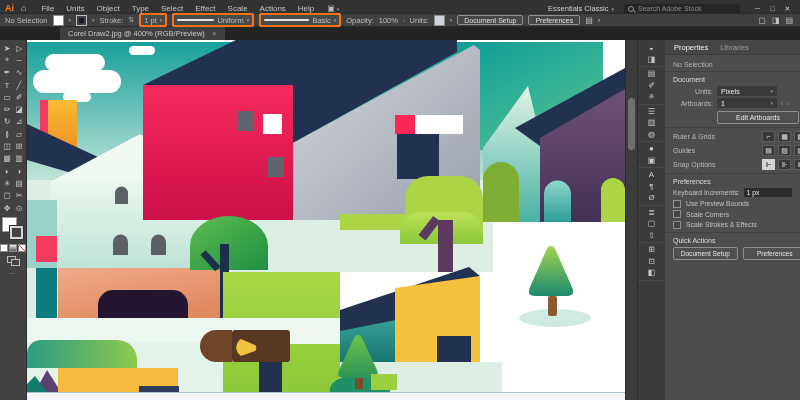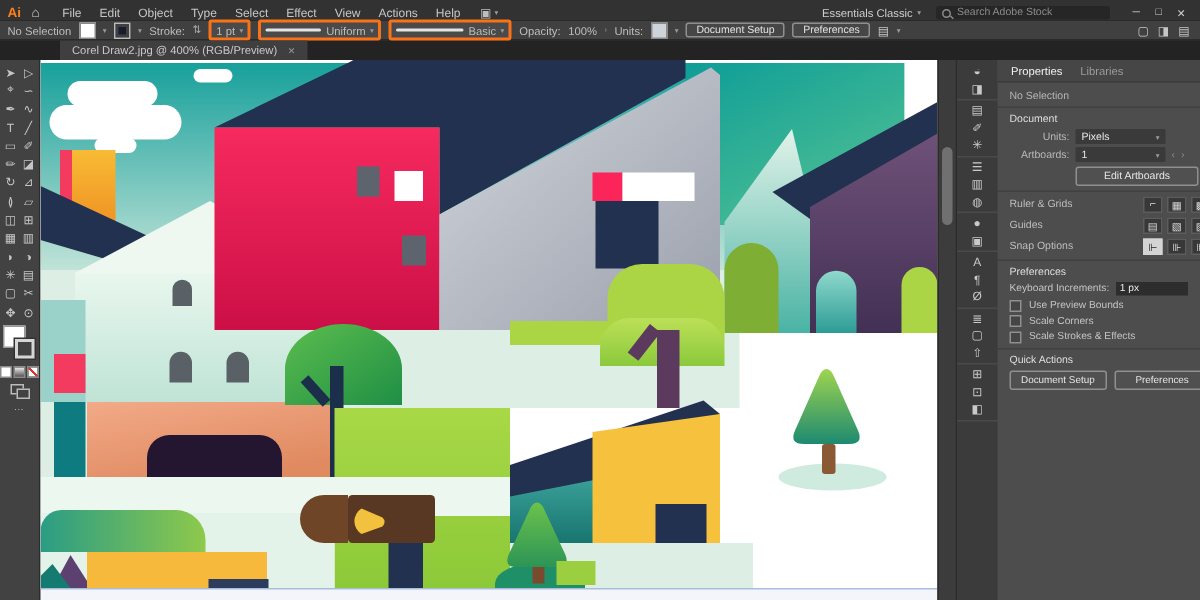--- a/index.html
+++ b/index.html
@@ -24,21 +24,21 @@
   .sw.stroke-sw{background:#161e2e;border:1px solid #bbb;box-shadow:inset 0 0 0 2px #404040;}
   .sw.style-sw{background:#cfd4da;}
   .cdd{display:flex;align-items:center;gap:3px;background:#4a4a4a;border:2px solid #f97316;height:10px;padding:0 3px;border-radius:2px;}
   .cddwide{width:72px;}
   .wline{flex:1;height:2px;background:#e4e4e4;border-radius:1px;}
   .cbtn{height:10px;border:1px solid #8f8f8f;border-radius:2px;padding:0 6px;display:flex;align-items:center;color:#e2e2e2;font-size:7px;background:rgba(255,255,255,0.03);white-space:nowrap;}
   .cicon{font-size:8px;color:#c6c6c6;}
   .stepper{font-size:7px;color:#aaa;}
   
   .tabbar{height:13px;background:#232323;display:flex;align-items:stretch;}
-  .tab{margin-left:40px;background:#3f3f3f;color:#c9c9c9;font-size:7.5px;display:flex;align-items:center;gap:7px;padding:0 8px;white-space:nowrap;}
+  .tab{margin-left:60px;background:#3f3f3f;color:#c9c9c9;font-size:7.5px;display:flex;align-items:center;gap:7px;padding:0 8px;white-space:nowrap;}
   .tab-close{font-size:6px;color:#9a9a9a;}
   
   .main{display:flex;height:360px;}
   .toolbar{width:27px;background:#424242;border-right:1px solid #2b2b2b;box-sizing:border-box;flex:none;padding-top:2px;}
   .tools{display:grid;grid-template-columns:12px 12px;justify-content:center;}
   .tool{height:12.3px;display:flex;align-items:center;justify-content:center;font-size:8px;color:#c6c6c6;}
   .fillstroke{position:relative;width:24px;height:25px;margin:3px auto 0;}
   .fill-sq{position:absolute;top:0;left:1px;width:13px;height:13px;background:#fff;border:1px solid #999;}
   .stroke-sq{position:absolute;top:9px;left:9px;width:9px;height:9px;background:#424242;border:2px solid #d6d6d6;box-shadow:0 0 0 1px #333;}
   .modes3{display:flex;gap:1px;justify-content:center;margin-top:2px;}
@@ -89,26 +89,26 @@
 </head>
 <body>
 
 <div class="app">
 
   <div class="menubar">
     <span class="ai-logo">Ai</span>
     <span class="home-ic">⌂</span>
     <nav id="menu-items" style="display:flex">
         <span class="menu-item">File</span>
-        <span class="menu-item">Edit</span>
+        <span class="menu-item">Units</span>
         <span class="menu-item">Object</span>
         <span class="menu-item">Type</span>
         <span class="menu-item">Select</span>
         <span class="menu-item">Effect</span>
-        <span class="menu-item">View</span>
+        <span class="menu-item">Scale</span>
         <span class="menu-item">Actions</span>
         <span class="menu-item">Help</span>
       </nav>
     <span class="ws-switch">
       <span>▣</span>
       <span class="chev">▾</span>
     </span>
     <span class="spacer"></span>
     <span class="workspace">
       <span>Essentials Classic</span>

